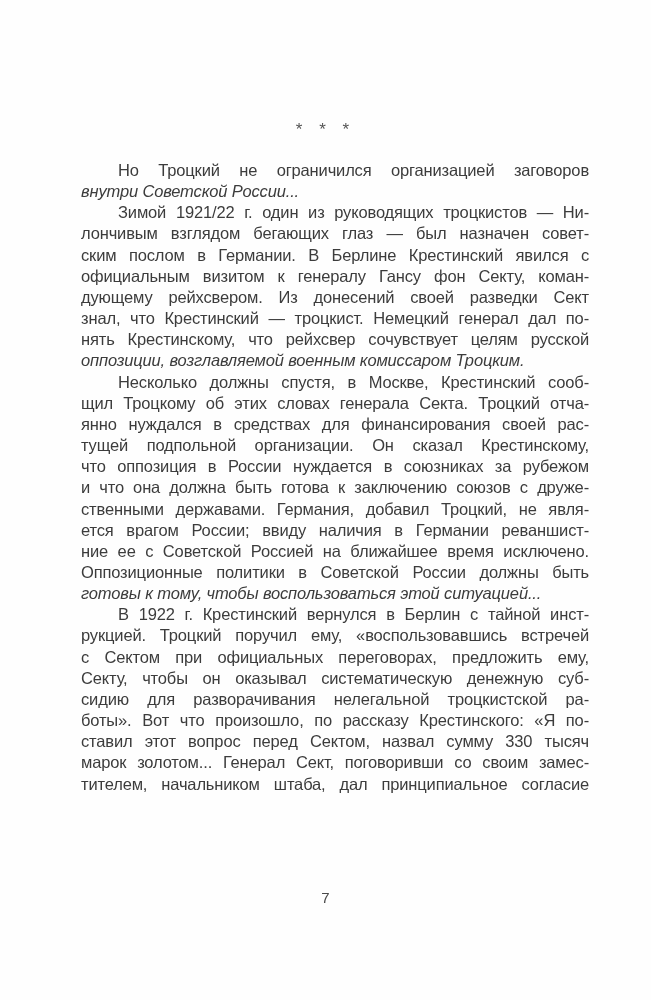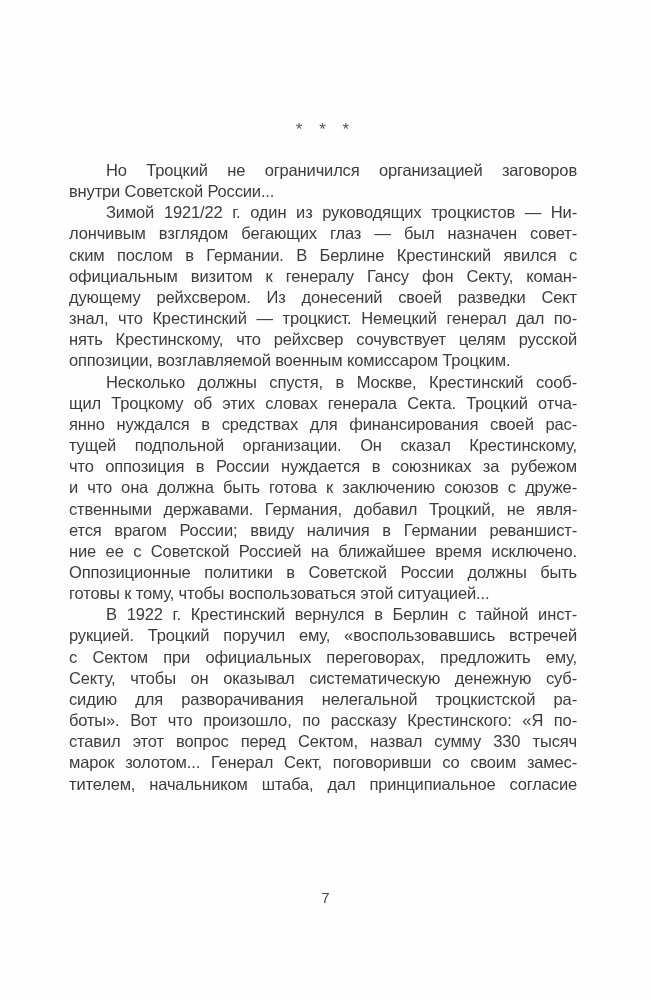--- a/index.html
+++ b/index.html
@@ -26,35 +26,36 @@
     left: 0;
     width: 100%;
     text-align: center;
     font-size: 17px;
     letter-spacing: 6px;
     color: #555555;
   }
   .text-block {
     position: absolute;
     top: 160px;
-    left: 69px;
+    left: 81px;
     width: 508px;
     font-size: 16.5px;
     line-height: 21.15px;
     letter-spacing: -0.15px;
     color: #3c3c3c;
   }
   .paragraph { margin: 0; }
   .line {
     text-align: justify;
     text-align-last: justify;
   }
   .line.last {
     text-align: center;
     text-align-last: left;
+    font-style: italic;
   }
   .line.indent {
     text-indent: 37px;
   }
   .page-number {
     position: absolute;
     top: 889px;
     left: 0;
     width: 100%;
     text-align: center;

